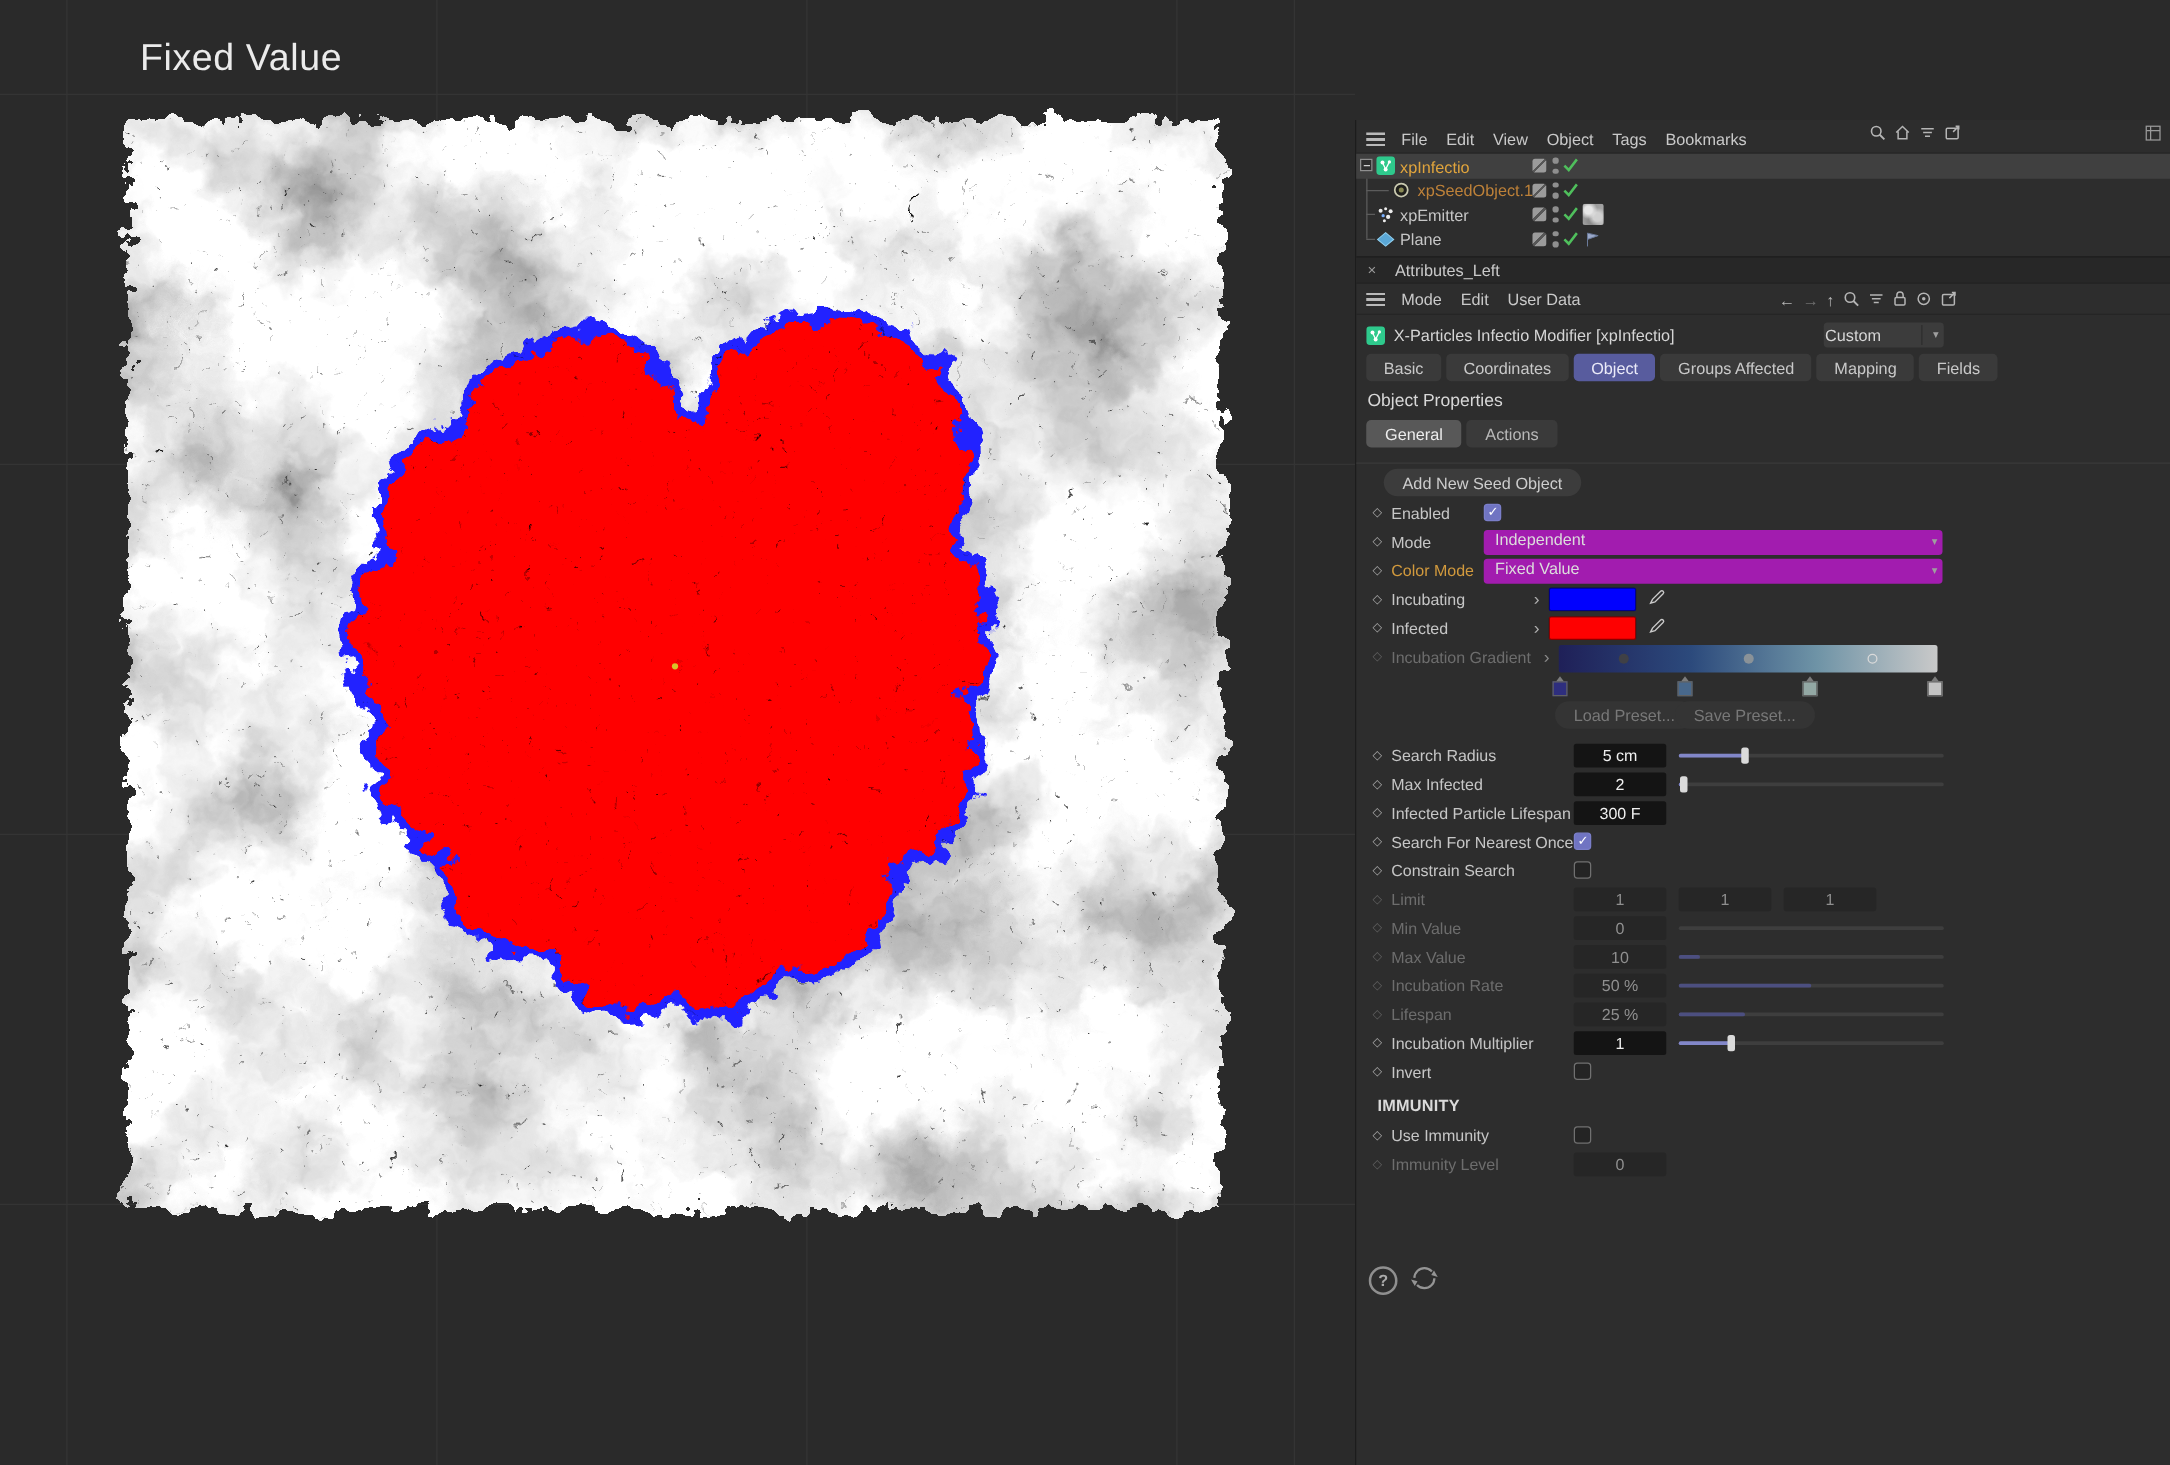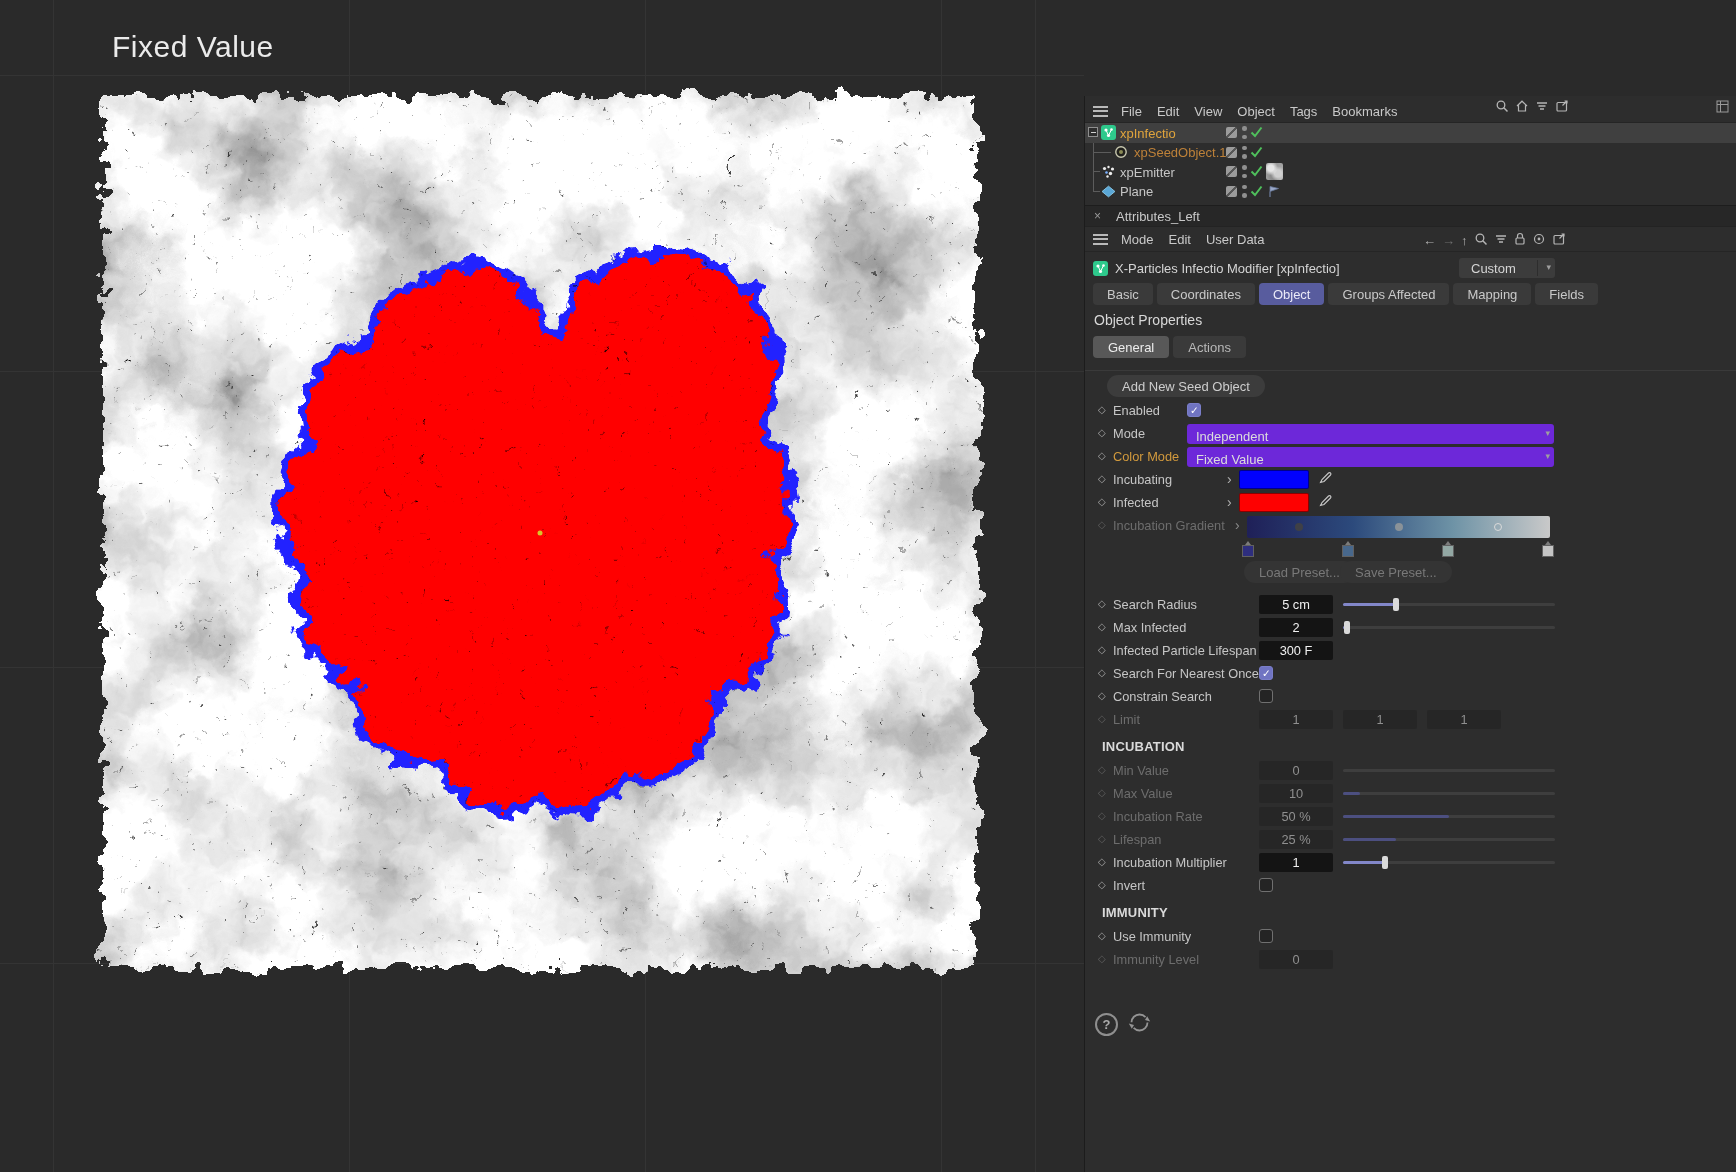--- a/index.html
+++ b/index.html
@@ -54,21 +54,21 @@
 
   .attr-menubar{position:absolute;top:132px;left:0;right:0;height:24px;display:flex;align-items:center;padding:0 8px;border-bottom:1px solid #252525}
   .am-icons{left:338px;top:137px}
   .glyph{color:#b5b5b5;font-size:13px;line-height:15px}
   .glyph.dim{color:#6e6e6e}
   .g-larr::after{content:"←"}.g-rarr::after{content:"→"}.g-uarr::after{content:"↑"}
 
   .attr-header{position:absolute;top:159px;left:0;right:0;height:26px;display:flex;align-items:center;padding:0 8px;color:#d5d5d5}
   .attr-header .hicon{margin-right:7px;width:15px;height:15px}
   .custom-dd{position:absolute;left:374px;top:162px;width:96px;height:20px;background:#3c3c3c;border-radius:3px;color:#d5d5d5;
-    display:flex;align-items:center;padding:0 12px}
+    display:flex;align-items:center;padding:0 1px}
   .dd-split{position:absolute;right:17px;top:2px;bottom:2px;width:1px;background:#2d2d2d}
   .caret{position:absolute;right:4px;top:4px;color:#9f9f9f;font-size:9px}
   .caret::after{content:"▾"}
 
   .attr-tabs{position:absolute;top:187px;left:8px;height:22px;display:flex;gap:4px}
   .tab{height:22px;padding:0 14px;border-radius:4px;background:#3a3a3a;color:#c9c9c9;display:flex;align-items:center;white-space:nowrap}
   .tab.active{background:#585c9e;color:#eaeaf8}
   .props-title{position:absolute;top:216px;left:9px;font-size:14px;color:#d8d8d8}
   .subtabs{position:absolute;top:240px;left:8px;display:flex;gap:4px}
   .subtab{height:22px;padding:0 15px;border-radius:4px;background:#3a3a3a;color:#b8b8b8;display:flex;align-items:center}
@@ -83,21 +83,21 @@
   .dia{position:absolute;left:13px;top:5px;font-size:10px;color:#a2a2a2}
   .dia::after{content:"◇"}
   .prow.dis .dia{color:#5e5e5e}
   .plbl{position:absolute;left:28px;top:3.5px;color:#c6c6c6;white-space:nowrap;font-size:12.8px}
   .prow.dis .plbl{color:#6d6d6d}
   .plbl.orange{color:#d29a3d}
   .cb{position:absolute;left:174px;top:4px;width:14px;height:14px;border-radius:3px;background:#242424;border:1px solid #707070}
   .cb.near{left:102px}
   .cb.on{background:#7074c2;border-color:#7a7ec9}
   .cb.on::after{content:"✓";position:absolute;left:2px;top:0px;color:#fff;font-size:10.5px;line-height:13px}
-  .dd{position:absolute;left:174px;top:1.5px;right:182px;height:20px;background:#6d28d9;border-radius:3px;display:flex;align-items:flex-end;padding:0 9px;color:#dcdcdc}
+  .dd{position:absolute;left:174px;top:1.5px;right:182px;height:20px;background:#a21caf;border-radius:3px;display:flex;align-items:flex-start;padding:0 9px;color:#dcdcdc}
   .dd.near{left:102px}
   .num{position:absolute;left:174px;top:2px;width:74px;height:19px;background:#141414;border-radius:2px;color:#f0f0f0;text-align:center;line-height:19px;font-size:12.8px}
   .prow.dis .num{background:#262626;color:#8f8f8f}
   .num.l2{left:258px}.num.l3{left:342px}
   .slider{position:absolute;left:258px;top:10px;width:212px;height:3px;background:#3e3e3e;border-radius:2px}
   .slider .fill{position:absolute;left:0;top:0;bottom:0;background:#8287c9;border-radius:2px}
   .prow.dis .slider .fill{background:#4c4f80}
   .slider .knob{position:absolute;top:-5px;width:6px;height:13px;border-radius:2px;background:#dadada}
   .chev{position:absolute;left:142px;top:2.5px;color:#b0b0b0}
   .chev::after{content:"›";font-size:14px}
@@ -473,23 +473,20 @@
       </div>
 
       <div class="prow dis">
         <span class="dia"></span>
         <span class="plbl">Limit</span>
         <span class="num">1</span>
         <span class="num l2">1</span>
         <span class="num l3">1</span>
       </div>
 
-      <div class="shdr">
-        <span>INCUBATION</span>
-      </div>
 
 
       <div class="prow dis">
         <span class="dia"></span>
         <span class="plbl">Min Value</span>
         <span class="num">0</span>
         <span class="slider"></span>
       </div>
 
       <div class="prow dis">

